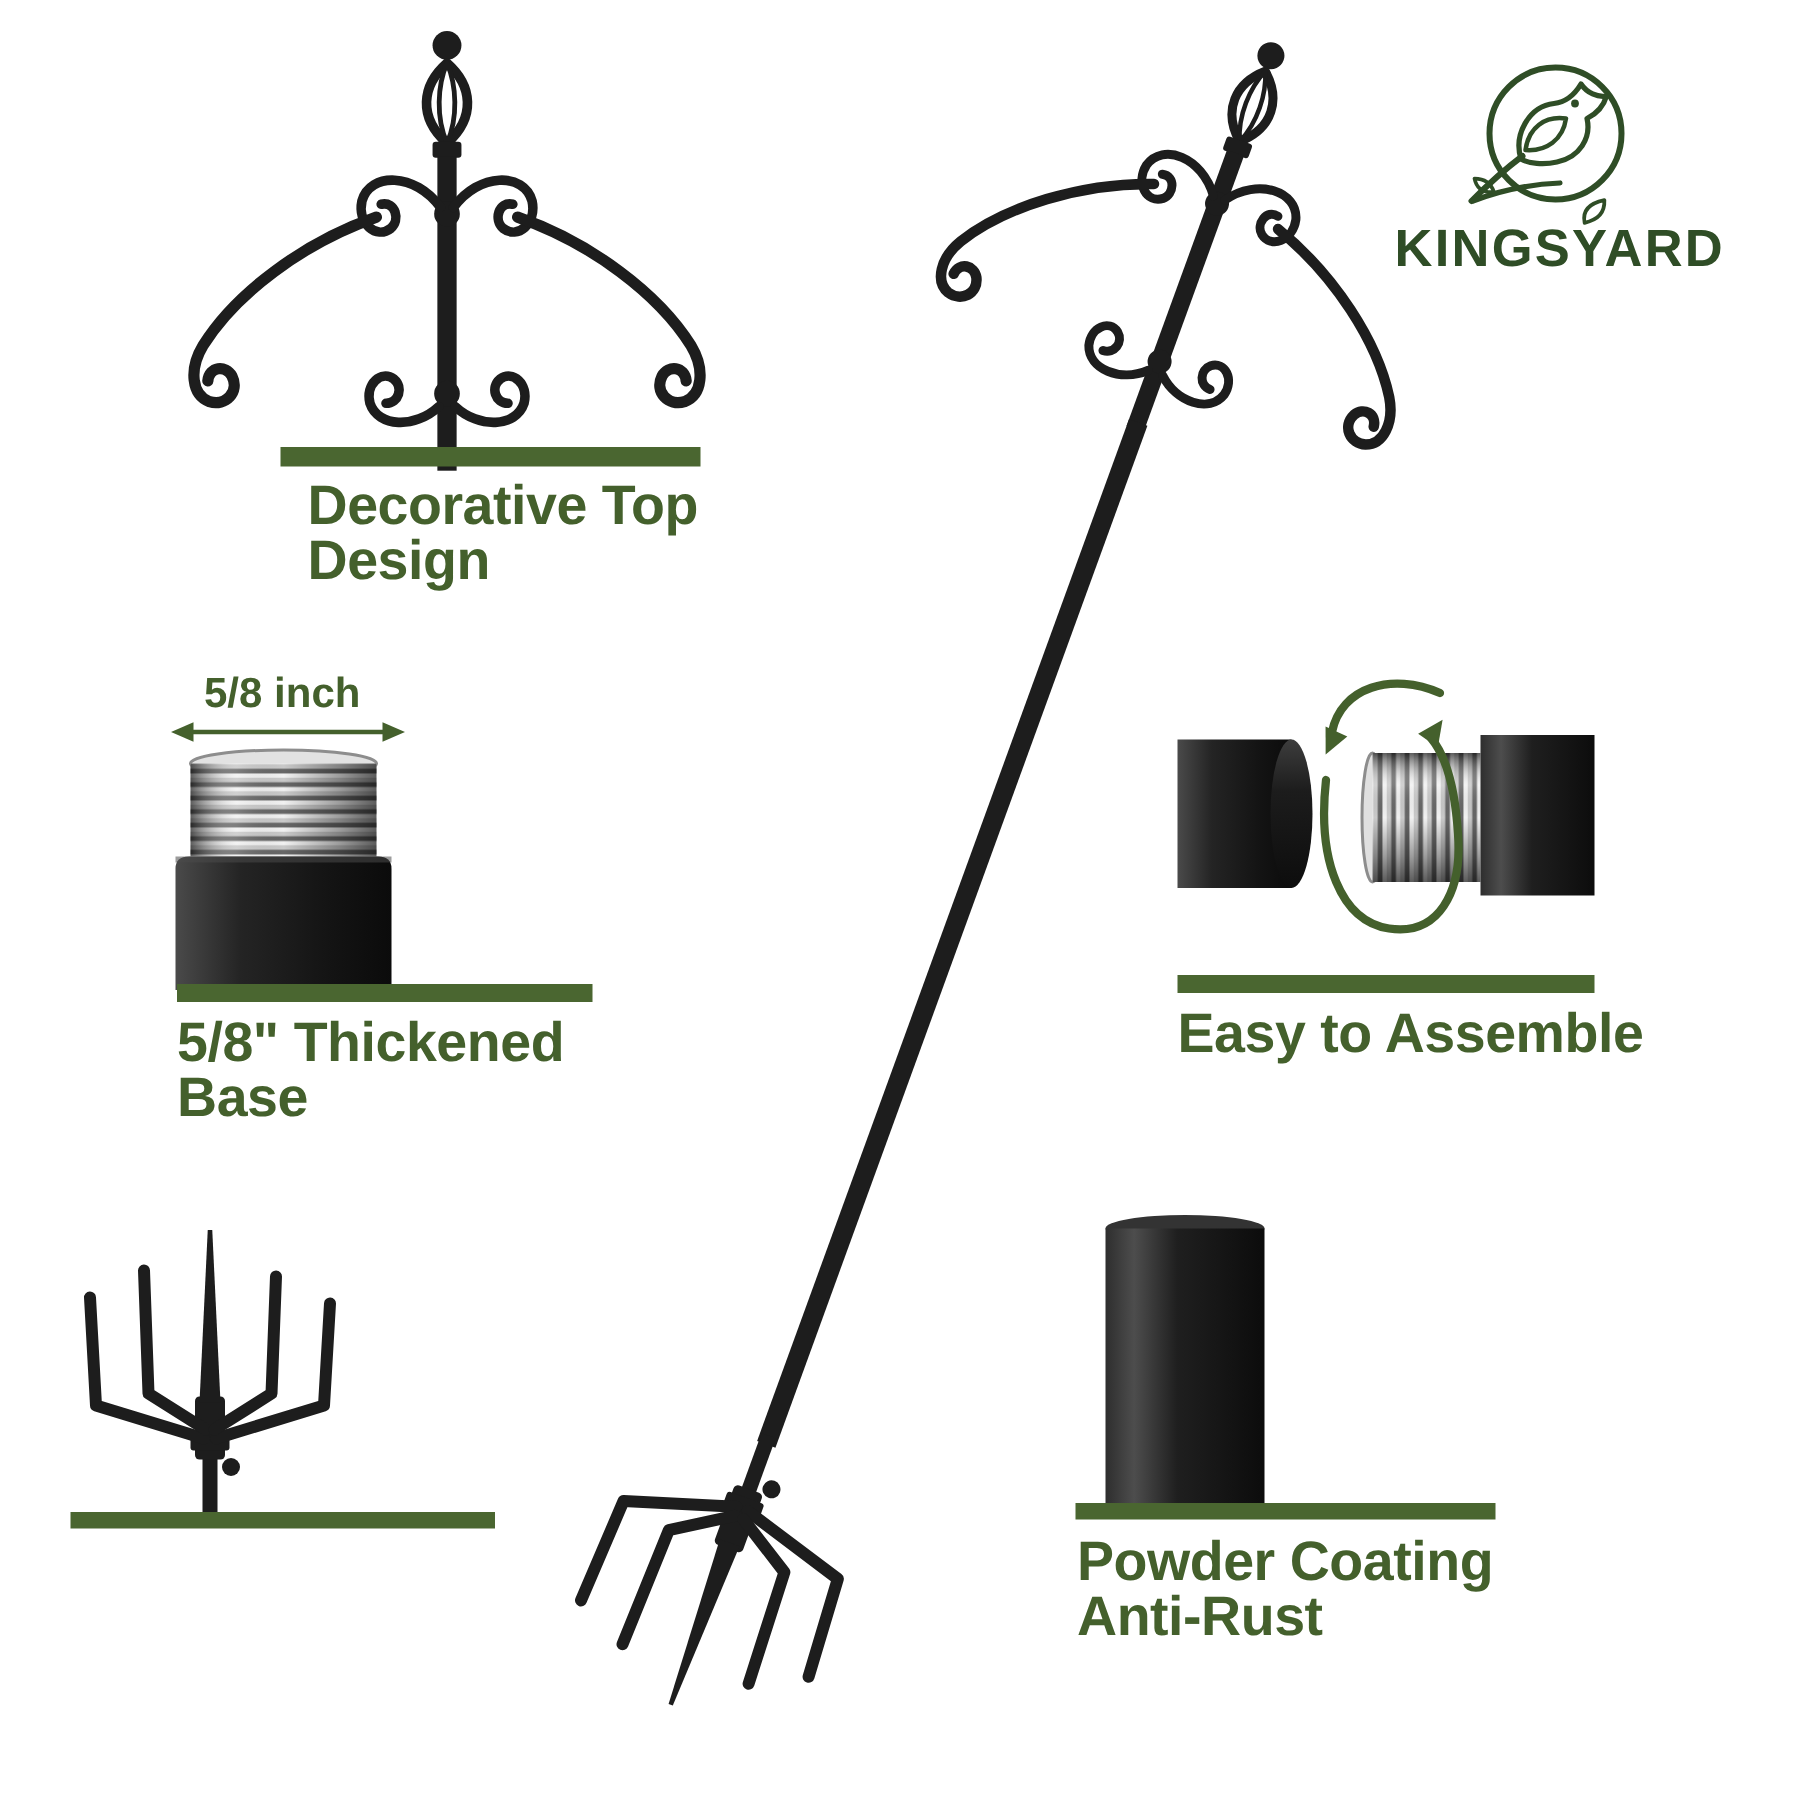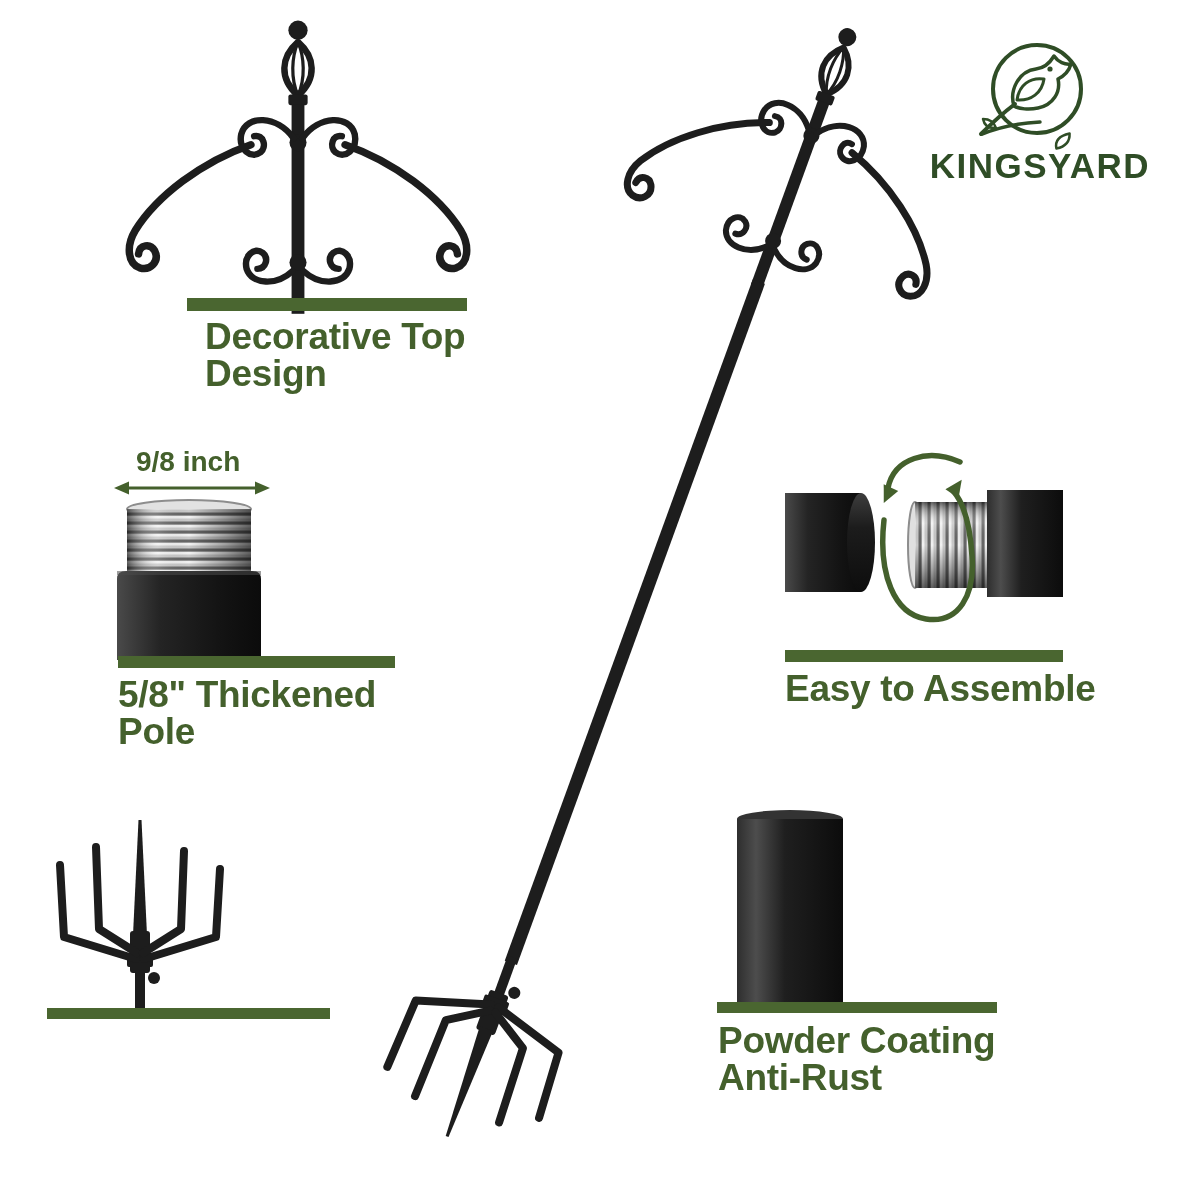--- a/index.html
+++ b/index.html
@@ -133,37 +133,37 @@
     <circle class="fill-brand" cx="88" cy="39" r="2.6"></circle>
     <path class="stroke-brand" stroke-width="4" d="M53,74 C41,83 31,92 19,104"></path>
     <path class="stroke-brand" stroke-width="3.5" d="M20,104 C38,97 55,93 78,92"></path>
     <path class="stroke-brand" stroke-width="2.5" d="M34,98 q-3,-9 -13,-9 q2,10 13,9 Z"></path>
   </svg>
   <div class="wordmark" style="left:925px;top:146px;width:225px;">KINGSYARD</div>
   <svg class="abs" style="left:1052px;top:132px;" width="22" height="18" viewBox="0 0 22 18">
     <path class="stroke-brand" stroke-width="2.5" transform="rotate(-12 11 9)" d="M3,15 Q3,3 19,3 Q17,15 3,15 Z"></path>
   </svg>
 
-  <div class="dim-label" style="left:136px;top:446px;">9/8 inch</div>
+  <div class="dim-label" style="left:136px;top:446px;">5/8 inch</div>
   <svg class="abs" style="left:112px;top:479px;" width="160" height="18" viewBox="0 0 160 18">
     <line class="stroke-green" stroke-width="3" x1="14" y1="9" x2="146" y2="9"></line>
     <polygon class="fill-green" points="2,9 17,2.5 17,15.5"></polygon>
     <polygon class="fill-green" points="158,9 143,2.5 143,15.5"></polygon>
   </svg>
   <svg class="abs" style="left:113px;top:498px;" width="152" height="162" viewBox="0 0 152 162">
     <ellipse cx="76" cy="11" rx="62" ry="9" fill="#e2e2e2" stroke="#8d8d8d" stroke-width="2"></ellipse>
     <rect x="14" y="11" width="124" height="62" fill="url(#threadsH)"></rect>
     <rect x="14" y="11" width="124" height="62" fill="url(#shadeH)"></rect>
     <path d="M4,81 Q4,73 13,73 L139,73 Q148,73 148,81 L148,162 L4,162 Z" fill="url(#ironH)"></path>
     <rect x="4" y="73" width="144" height="4" fill="#4a4a4a" opacity="0.55"></rect>
   </svg>
   <div class="bar" style="left:118px;top:656px;width:277px;height:12px;"></div>
   <div class="feature-title" style="left:118px;top:676px;">
     <div>5/8" Thickened</div>
-    <div>Pole</div>
+    <div>Base</div>
   </div>
 
   <svg class="abs" style="left:778px;top:448px;" width="300" height="190" viewBox="0 0 300 190">
     <rect x="7" y="45" width="76" height="99" fill="url(#ironH)"></rect>
     <ellipse cx="83" cy="94.5" rx="14" ry="49.5" fill="url(#ironV)"></ellipse>
     <ellipse cx="137" cy="97" rx="7" ry="43" fill="#e0e0e0" stroke="#8d8d8d" stroke-width="2"></ellipse>
     <rect x="137" y="54" width="72" height="86" fill="url(#threadsV)"></rect>
     <rect x="137" y="54" width="72" height="86" fill="url(#shadeV)"></rect>
     <rect x="209" y="42" width="76" height="107" fill="url(#cylShine)"></rect>
     <path class="stroke-green" stroke-width="5.5" d="M182,14 C150,0 116,10 110,40"></path>

